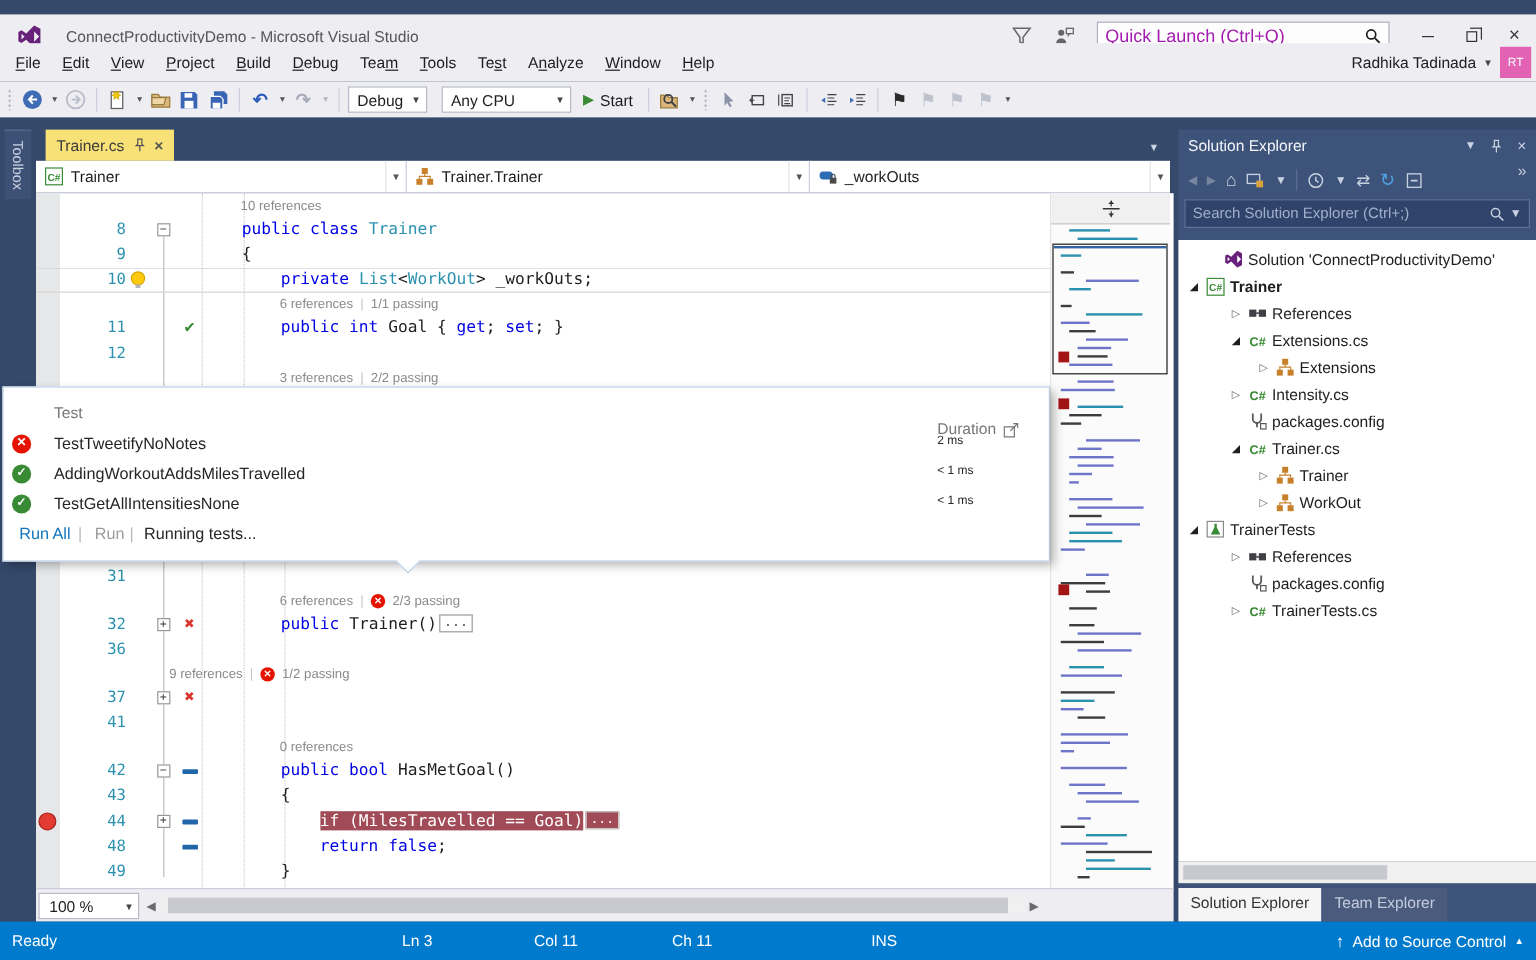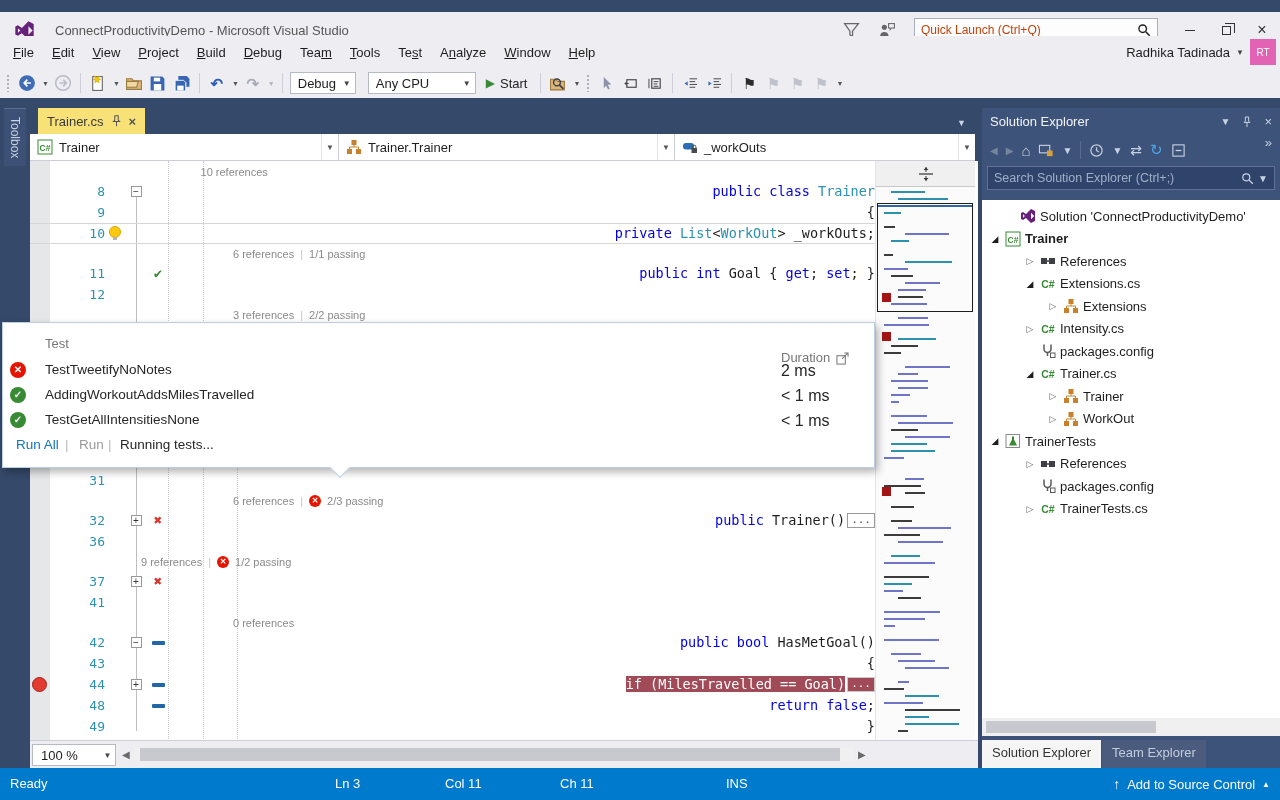--- a/index.html
+++ b/index.html
@@ -7,21 +7,21 @@
   #app{position:relative;width:1280px;height:800px;background:#35496A;font-family:"Liberation Sans",sans-serif;overflow:hidden;color:#1E1E1E;}
   svg{display:block;}
 
   
   .titlebar{position:absolute;top:12px;left:0;right:0;height:36px;background:#EEEEF2;display:flex;align-items:center;}
   .vs-logo{margin-left:14px;}
   .app-title{margin-left:20px;font-size:13px;color:#565656;}
   .tb-right{position:absolute;right:0;top:0;height:36px;display:flex;align-items:center;}
   .fb-icon{margin-right:18px;}
   .quick-launch{width:244px;height:24px;background:#FDFDFE;border:1px solid #A9AFBF;display:flex;align-items:center;padding:0 6px;margin-right:14px;}
-  .ql-text{flex:1;font-size:12px;color:#c2410c;}
+  .ql-text{flex:1;font-size:15px;color:#a21caf;}
   .winbtn{width:36px;height:28px;display:flex;align-items:center;justify-content:center;color:#333;font-size:14px;}
   .min-glyph{width:10px;height:1px;background:#333;display:block;}
   .restore-glyph{width:9px;height:9px;border:1px solid #333;position:relative;background:#EEEEF2;}
   .restore-glyph::before{content:'';position:absolute;left:2px;top:-4px;width:9px;height:9px;border:1px solid #333;border-left:none;border-bottom:none;}
 
   
   .menubar{position:absolute;top:36px;left:0;right:0;height:32px;background:#EEEEF2;display:flex;align-items:center;font-size:13px;}
   .menu-item{padding:4px 9px;cursor:default;}
   .menu-right{position:absolute;right:4px;top:0;height:32px;display:flex;align-items:center;gap:6px;}
   .user-name{font-size:13px;}
@@ -67,21 +67,21 @@
   .c-num{width:55px;flex:none;text-align:right;color:#2B91AF;font-size:13px;}
   .c-bulb{width:20px;flex:none;display:flex;justify-content:center;}
   .bulb{width:12px;height:12px;border-radius:50%;background:#FCC90D;border:1px solid #D9A800;margin-top:3px;position:relative;}
   .bulb::after{content:'';position:absolute;left:3px;bottom:-3px;width:4px;height:3px;background:#B5B5B5;}
   .c-fold{width:22px;flex:none;display:flex;justify-content:center;}
   .fold{width:11px;height:11px;border:1px solid #989898;background:#fff;font-size:10px;line-height:9px;text-align:center;color:#333;margin-top:5px;font-family:"Liberation Sans",sans-serif;}
   .c-test{width:22px;flex:none;display:flex;justify-content:center;align-items:center;}
   .t-pass{color:#388A34;font-size:14px;font-weight:bold;}
   .t-fail{color:#D8352C;font-size:14px;font-weight:bold;}
   .t-dash{width:13px;height:4px;background:#2066A8;border-radius:1px;}
-  .c-code{white-space:pre;flex:1;overflow:hidden;text-align:right;}
+  .c-code{white-space:pre;flex:1;overflow:hidden;}
   .tk-kw{color:#0000E6;}.tk-typ{color:#2B91AF;}.tk-pln{color:#1E1E1E;}
   .tk-bp{background:#A04B57;color:#FFF;}
   .ell{display:inline-block;border:1px solid #9A9A9A;font-size:11px;line-height:12px;height:15px;padding:0 3px;margin-left:2px;color:#555;background:#fff;vertical-align:2px;font-family:"DejaVu Sans Mono",monospace;}
   .ell-bp{background:#A04B57;color:#fff;border-color:#C9C9C9;}
   .lens-row{height:19px;display:flex;align-items:center;gap:6px;font-size:11px;color:#8A8A8A;}
   .lens-sep{color:#C5C5C5;}
   .lens-fail{width:12px;height:12px;border-radius:50%;background:#E51400;color:#fff;font-size:8px;line-height:12px;text-align:center;font-weight:bold;flex:none;}
   .crow-spacer{}
 
   
@@ -127,21 +127,21 @@
 
   
   .test-popup{position:absolute;left:2px;top:322px;width:873px;height:146px;background:#FFFFFF;border:1px solid #BCCFE6;box-shadow:3px 4px 8px rgba(0,0,0,.30);z-index:50;}
   .popup-notch{position:absolute;left:330px;bottom:-8px;width:14px;height:14px;background:#fff;border-right:1px solid #BCCFE6;border-bottom:1px solid #BCCFE6;transform:rotate(45deg);}
   .pp-col{position:absolute;font-size:13px;color:#777;}
   .pp-row{position:absolute;left:0;right:0;height:25px;}
   .pp-icon{position:absolute;left:7px;top:3px;width:16px;height:16px;border-radius:50%;color:#fff;font-size:10px;line-height:16px;text-align:center;font-weight:bold;}
   .pp-icon.fail{background:#E51400;}
   .pp-icon.pass{background:#388A34;}
   .pp-name{position:absolute;left:42px;top:3px;font-size:13.5px;color:#262626;}
-  .pp-dur{position:absolute;left:778px;top:3px;font-size:16px;color:#262626;}
+  .pp-dur{position:absolute;left:778px;top:3px;font-size:10px;color:#262626;}
   .pp-footer{position:absolute;left:0;right:0;top:114px;height:26px;font-size:13.5px;}
   .pp-runall{position:absolute;left:13px;color:#1075BC;}
   .pp-vsep{position:absolute;color:#B9B9B9;}
   .pp-run{position:absolute;left:76px;color:#9B9B9B;}
   .pp-status{position:absolute;left:117px;color:#262626;}
 
   
   .statusbar{position:absolute;left:0;right:0;bottom:0;height:32px;background:#007ACC;color:#fff;font-size:13px;}
   .sb-item{position:absolute;top:8px;}
   .sb-right{position:absolute;right:10px;top:8px;display:flex;align-items:center;gap:7px;}

